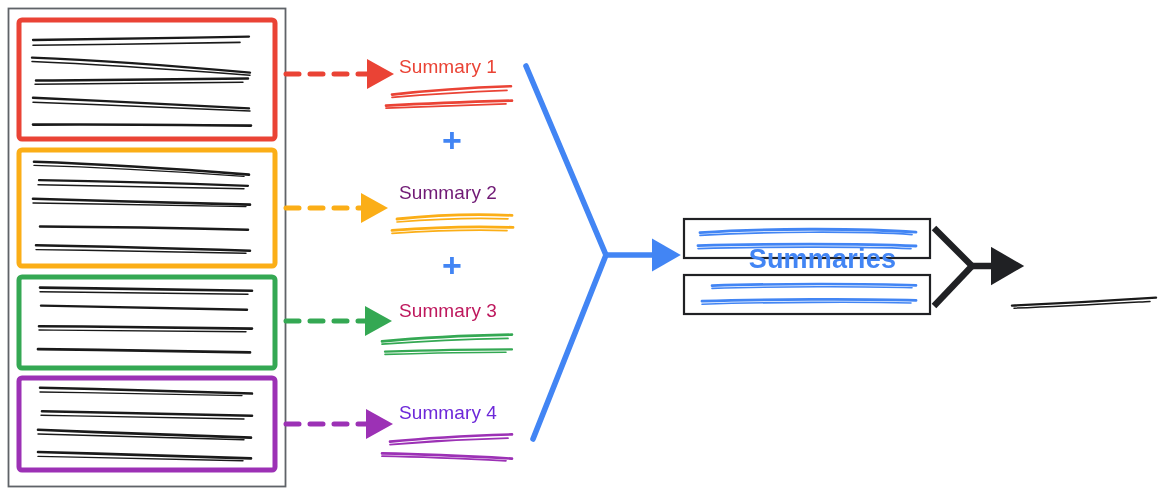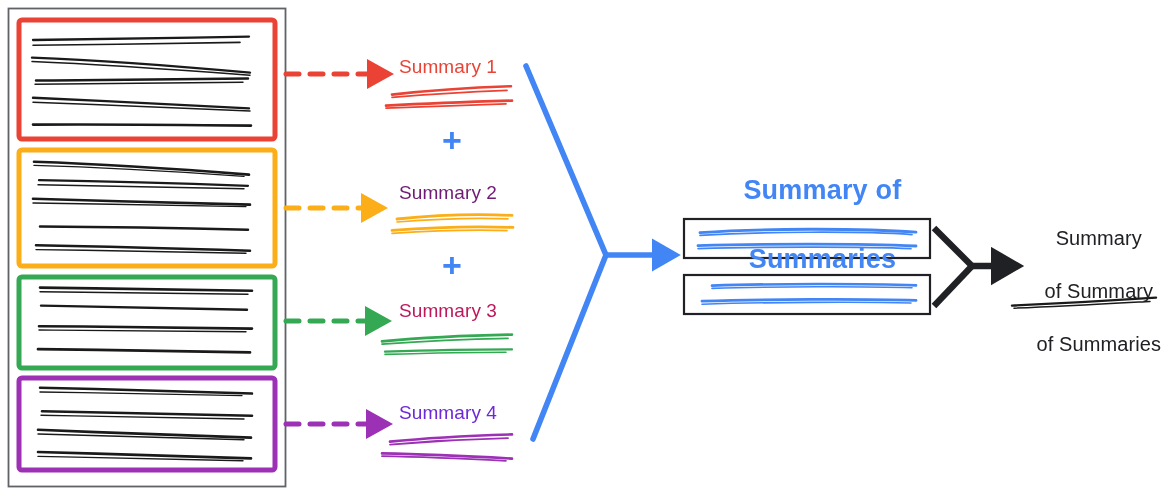--- a/index.html
+++ b/index.html
@@ -184,23 +184,18 @@
 
   <div class="lbl sum-label" style="left:399px;top:300px;color:#be185d;">Summary 3</div>
 
   <div class="lbl sum-label" style="left:399px;top:402px;color:#6d28d9;">Summary 4</div>
 
   <div class="lbl" style="left:442px;top:120px;color:#4285F4;font-size:34px;font-weight:700;">+</div>
 
   <div class="lbl" style="left:442px;top:245px;color:#4285F4;font-size:34px;font-weight:700;">+</div>
 
   <div class="lbl sos-title" style="left:684px;top:138px;width:246px;color:#4285F4;">
-    <span>Summary of</span><br>
+    <br>
     <span>Summaries</span>
   </div>
 
-  <div class="lbl final-title" style="left:1010px;top:198px;width:155px;color:#202124;">
-    <span>Summary</span><br>
-    <span>of Summary</span><br>
-    <span>of Summaries</span>
-  </div>
 
 </div>
 
 </body></html>

